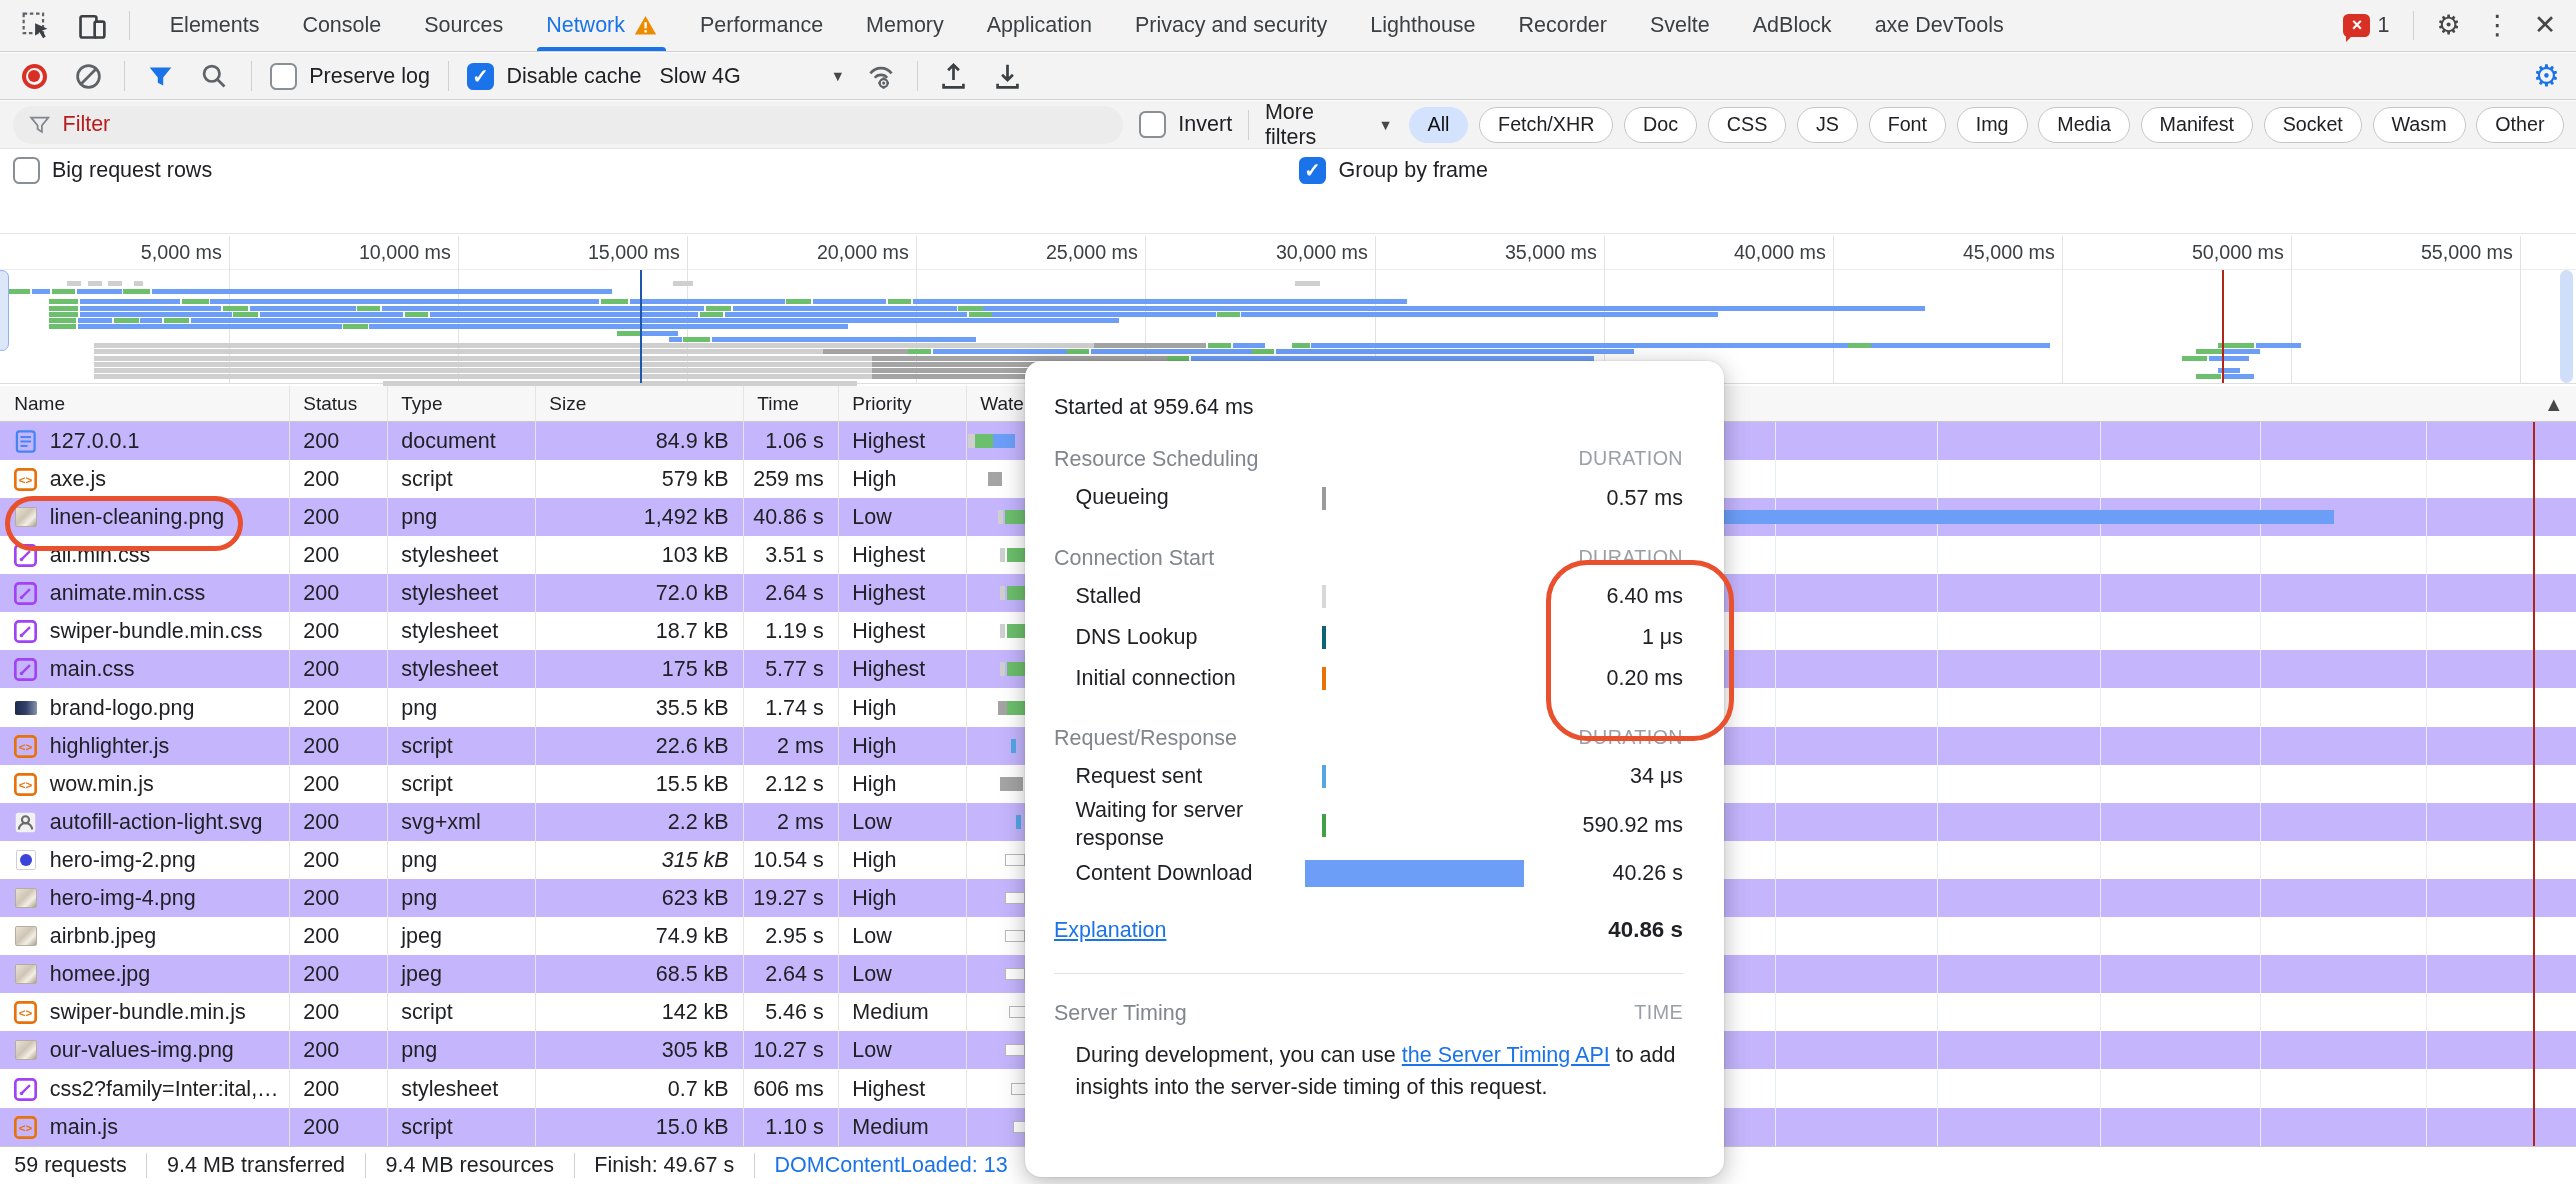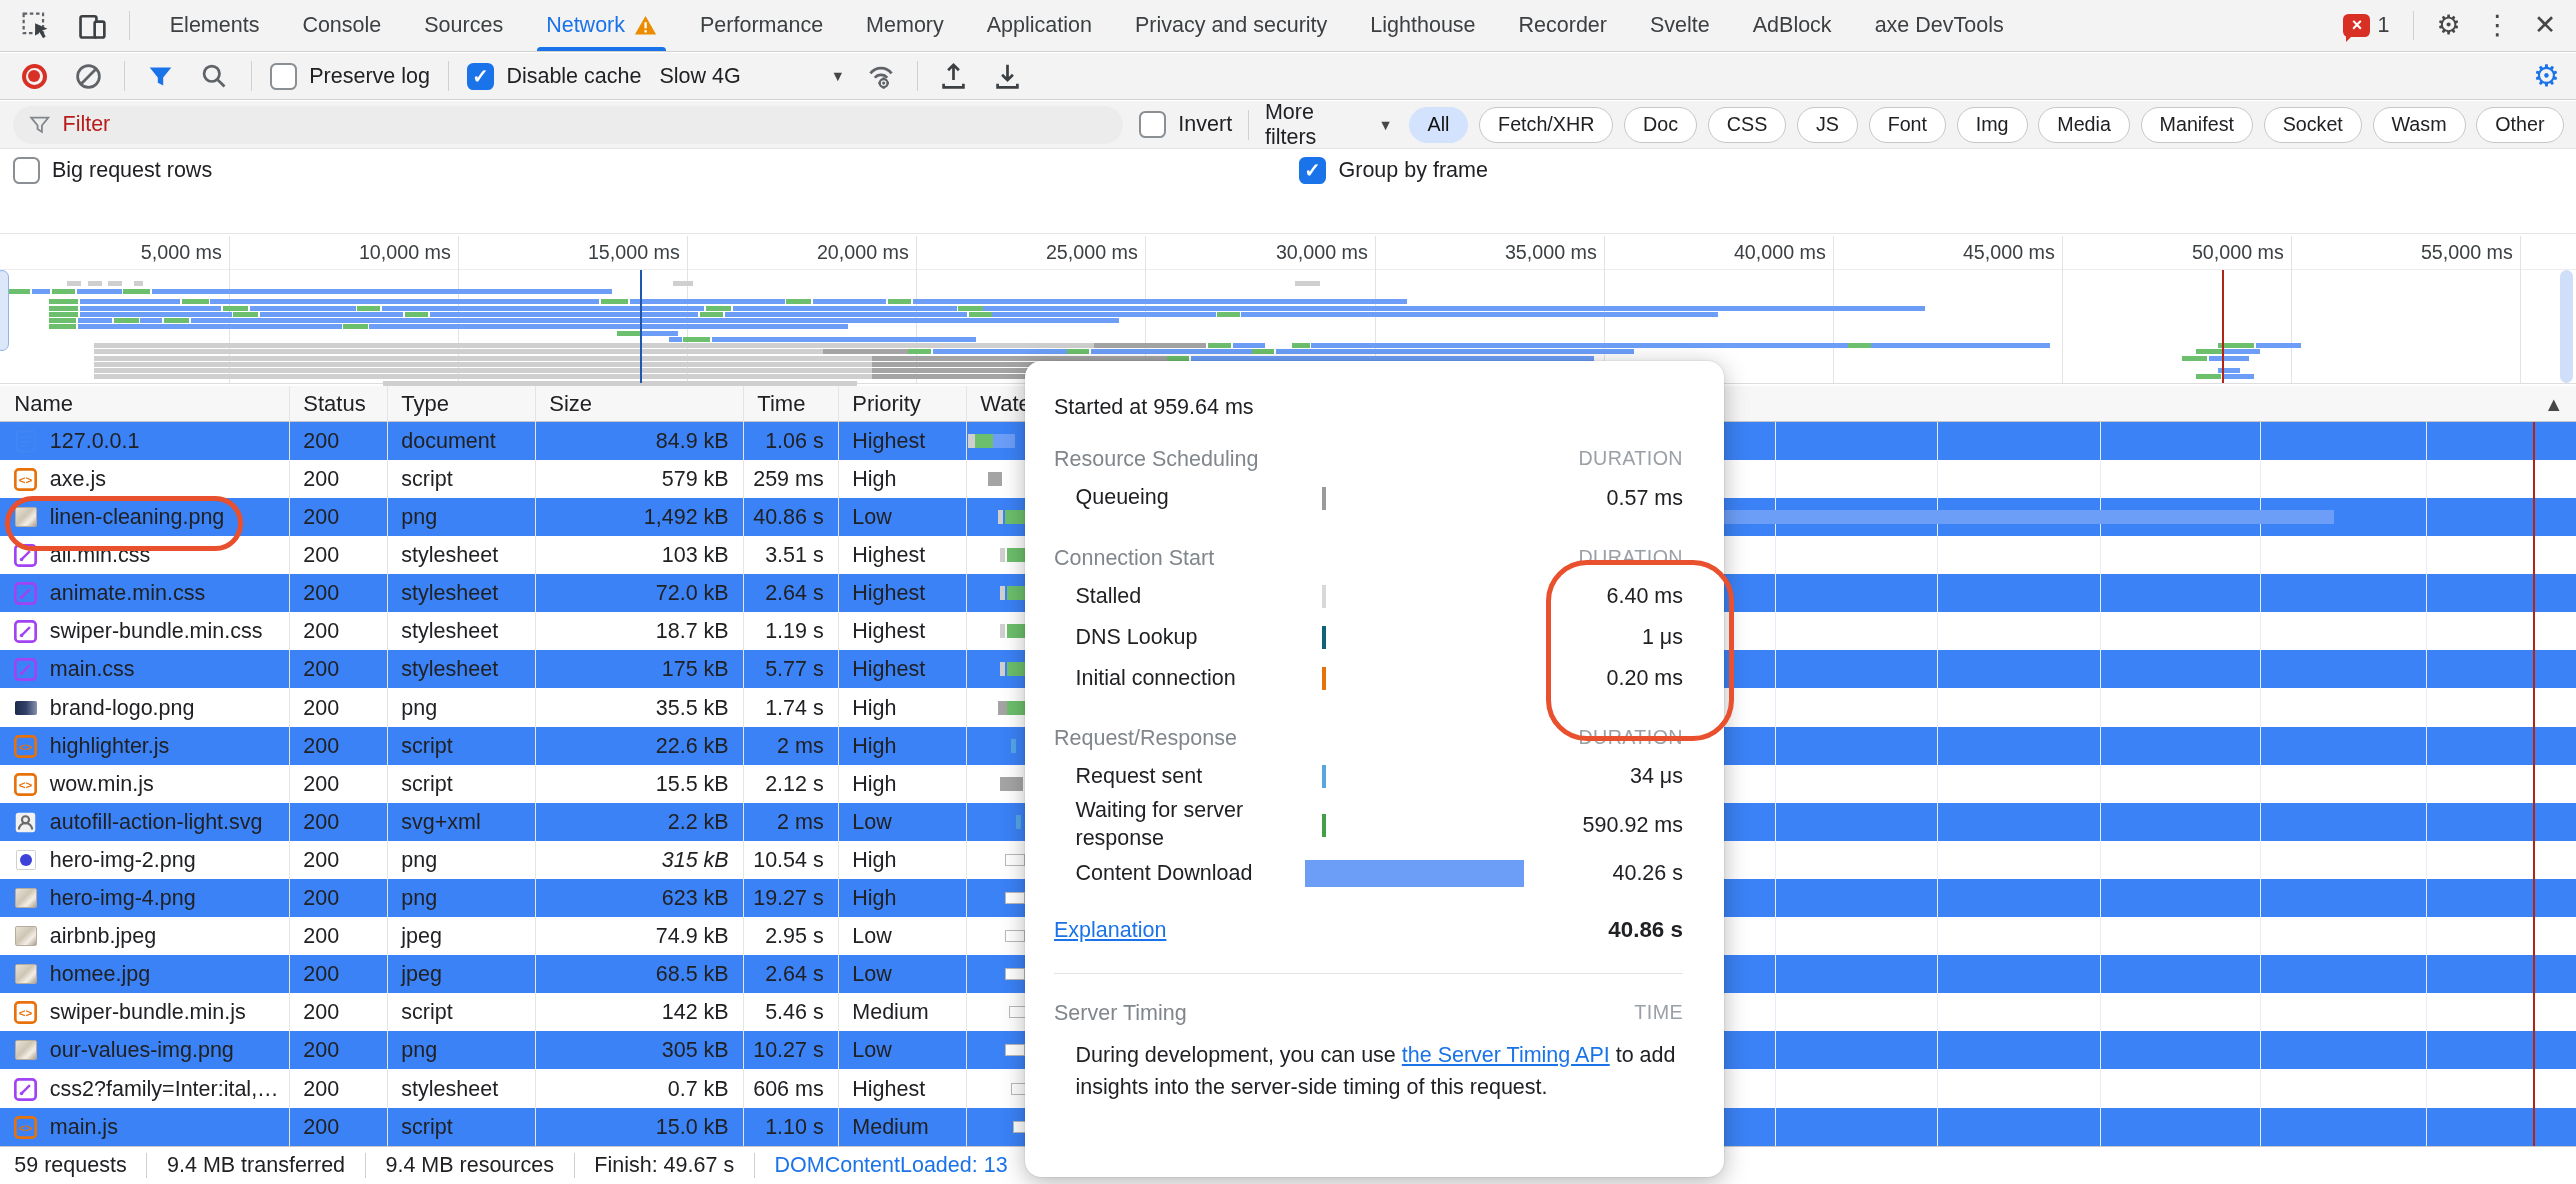--- a/index.html
+++ b/index.html
@@ -64,27 +64,27 @@
   .ov-ruler-line{position:absolute;left:0;right:0;top:35px;height:0.9px;background:#ededed;}
   .ov-bar{position:absolute;height:5.4px;}
   .ov-vline{position:absolute;top:36px;bottom:0;width:1.8px;}
   .ov-handle{position:absolute;border-radius:8px;}
 
   
   #grid{position:absolute;left:0;top:386px;width:2576px;height:760px;background:#fff;overflow:hidden;}
   #gridheader{position:absolute;left:0;top:0;width:2576px;height:36px;background:#f7f7f7;
               border-bottom:0.9px solid #c9c9c9;}
   .hcell{position:absolute;top:0;height:36px;display:flex;align-items:center;padding-left:14.3px;
-         font-size:22px;color:#202124;}
+         font-size:19px;color:#202124;}
   .col-sep{position:absolute;top:0;bottom:0;width:0.9px;background:#e4e4e4;z-index:3;}
   .wf-grid{position:absolute;top:36px;bottom:0;width:0.9px;background:#e7edf8;}
   .wf-red{position:absolute;top:36px;bottom:0;width:1.8px;background:#b32418;z-index:4;}
   .sort-tri{position:absolute;right:12.5px;top:7.2px;font-size:19.7px;color:#474747;}
   .row{position:absolute;left:0;width:2576px;height:38px;}
-  .row.odd{background:#3b82f6;}
+  .row.odd{background:#c4b5fd;}
   .cell{position:absolute;top:0;height:38px;display:flex;align-items:center;font-size:21.5px;color:#202124;white-space:nowrap;overflow:hidden;}
   .cell.right{justify-content:flex-end;}
   .namecell{gap:12.5px;padding-left:14.3px;}
   .wfseg{position:absolute;top:11.6px;height:14.3px;z-index:2;}
   .wfoutline{position:absolute;top:13.4px;height:11.6px;background:#fff;border:1.8px solid #b9b9b9;z-index:2;}
 
   
   #statusbar{position:absolute;left:0;top:1146px;width:2576px;height:38px;background:#fff;
              border-top:0.9px solid #c9c9c9;display:flex;align-items:center;font-size:21.5px;color:#202124;}
   .sb-item{padding:0 19.7px;height:25px;display:flex;align-items:center;border-right:0.9px solid #d0d0d0;white-space:nowrap;}

